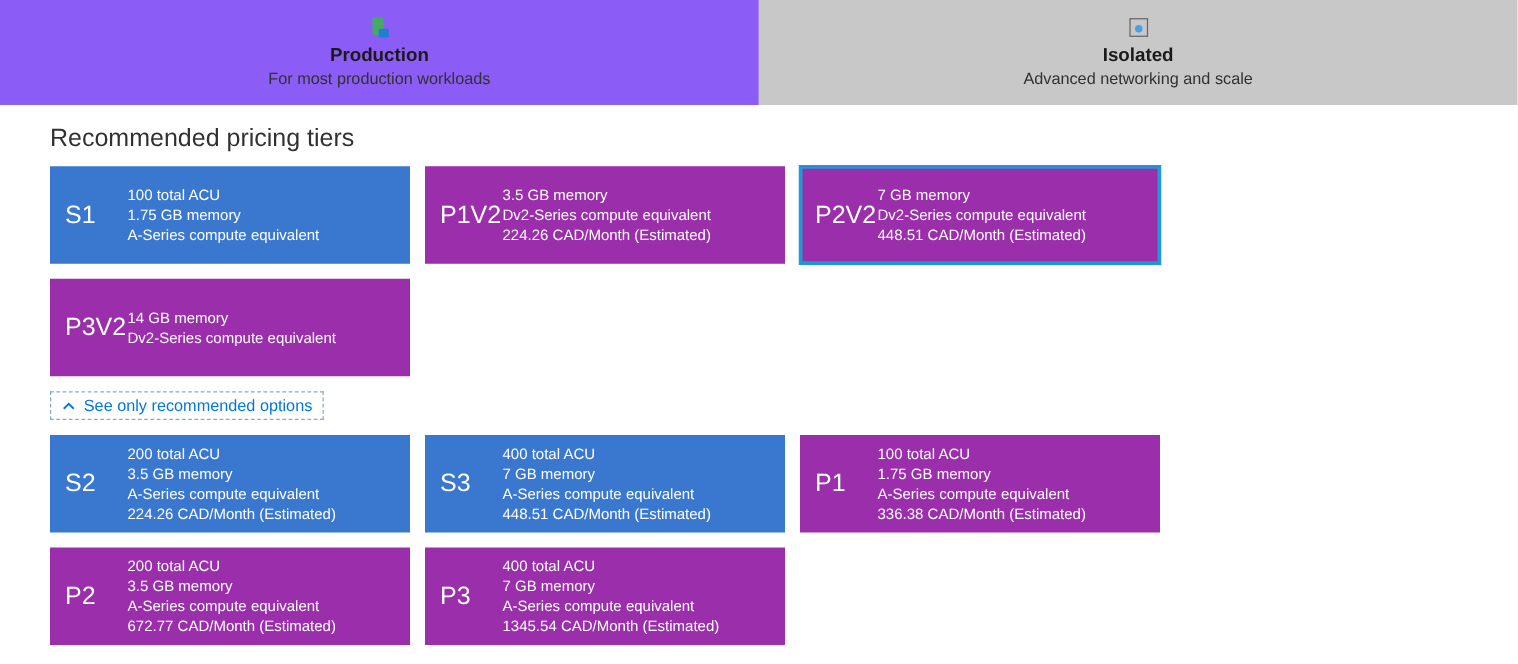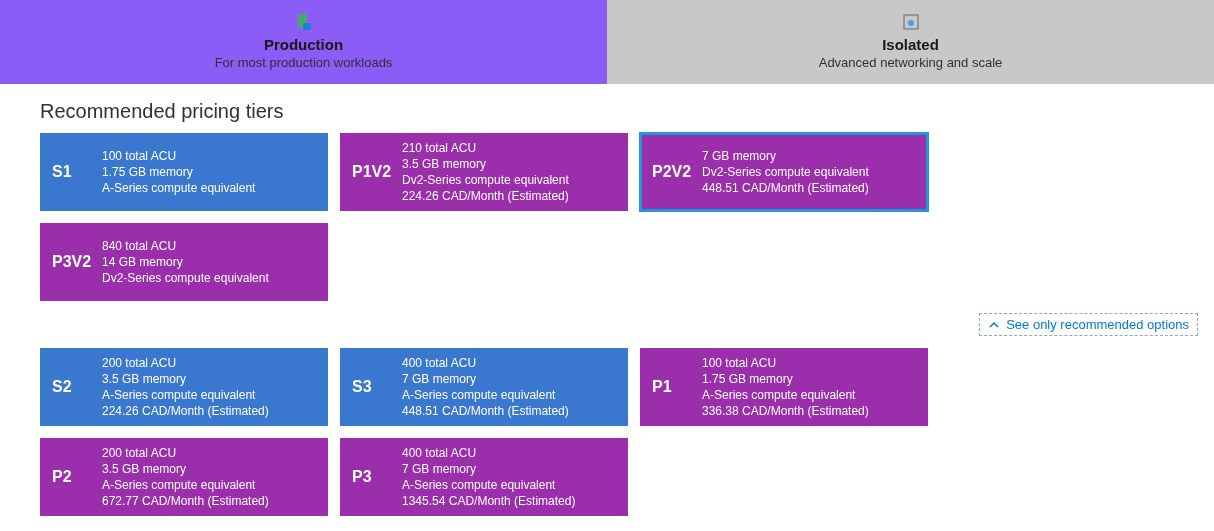--- a/index.html
+++ b/index.html
@@ -67,35 +67,35 @@
     border: 2px solid transparent;
   }
   .card.selected {
     border-color: #1d9ad7;
     box-shadow: 0 0 0 1px #1d9ad7;
   }
   .card-code {
     width: 60px;
     text-align: left;
     padding-left: 10px;
-    font-size: 16px;
-    font-weight: 700;
+    font-size: 20px;
+    font-weight: 400;
     flex-shrink: 0;
   }
   .card-details {
     flex: 1;
     font-size: 12px;
     line-height: 1.35;
     padding-right: 8px;
   }
   .card-details div { white-space: nowrap; }
   .blue { background: #3a78d0; }
   .purple { background: #9a2eab; }
   .toggle-row {
-    text-align: right;
+    text-align: left;
     margin: 12px 0 4px 0;
   }
   .toggle-link {
     display: inline-flex;
     align-items: center;
     gap: 6px;
     color: #0078d4;
     font-size: 13px;
     padding: 3px 8px;
     border: 1px dashed #8aa9c9;
@@ -135,38 +135,36 @@
         <div class="card-code">S1</div>
         <div class="card-details">
           <div>100 total ACU</div>
           <div>1.75 GB memory</div>
           <div>A-Series compute equivalent</div>
         </div>
       </div>
       <div class="card purple">
         <div class="card-code">P1V2</div>
         <div class="card-details">
-          <div>210 total ACU</div>
           <div>3.5 GB memory</div>
           <div>Dv2-Series compute equivalent</div>
           <div>224.26 CAD/Month (Estimated)</div>
         </div>
       </div>
       <div class="card purple selected">
         <div class="card-code">P2V2</div>
         <div class="card-details">
           <div>7 GB memory</div>
           <div>Dv2-Series compute equivalent</div>
           <div>448.51 CAD/Month (Estimated)</div>
         </div>
       </div>
       <div class="card purple">
         <div class="card-code">P3V2</div>
         <div class="card-details">
-          <div>840 total ACU</div>
           <div>14 GB memory</div>
           <div>Dv2-Series compute equivalent</div>
         </div>
       </div>
     </div>
 
   <div class="toggle-row">
     <span class="toggle-link">
       <svg width="12" height="12" viewBox="0 0 12 12">
         <path d="M2 8l4-4 4 4" fill="none" stroke="#0078d4" stroke-width="1.5"></path>

